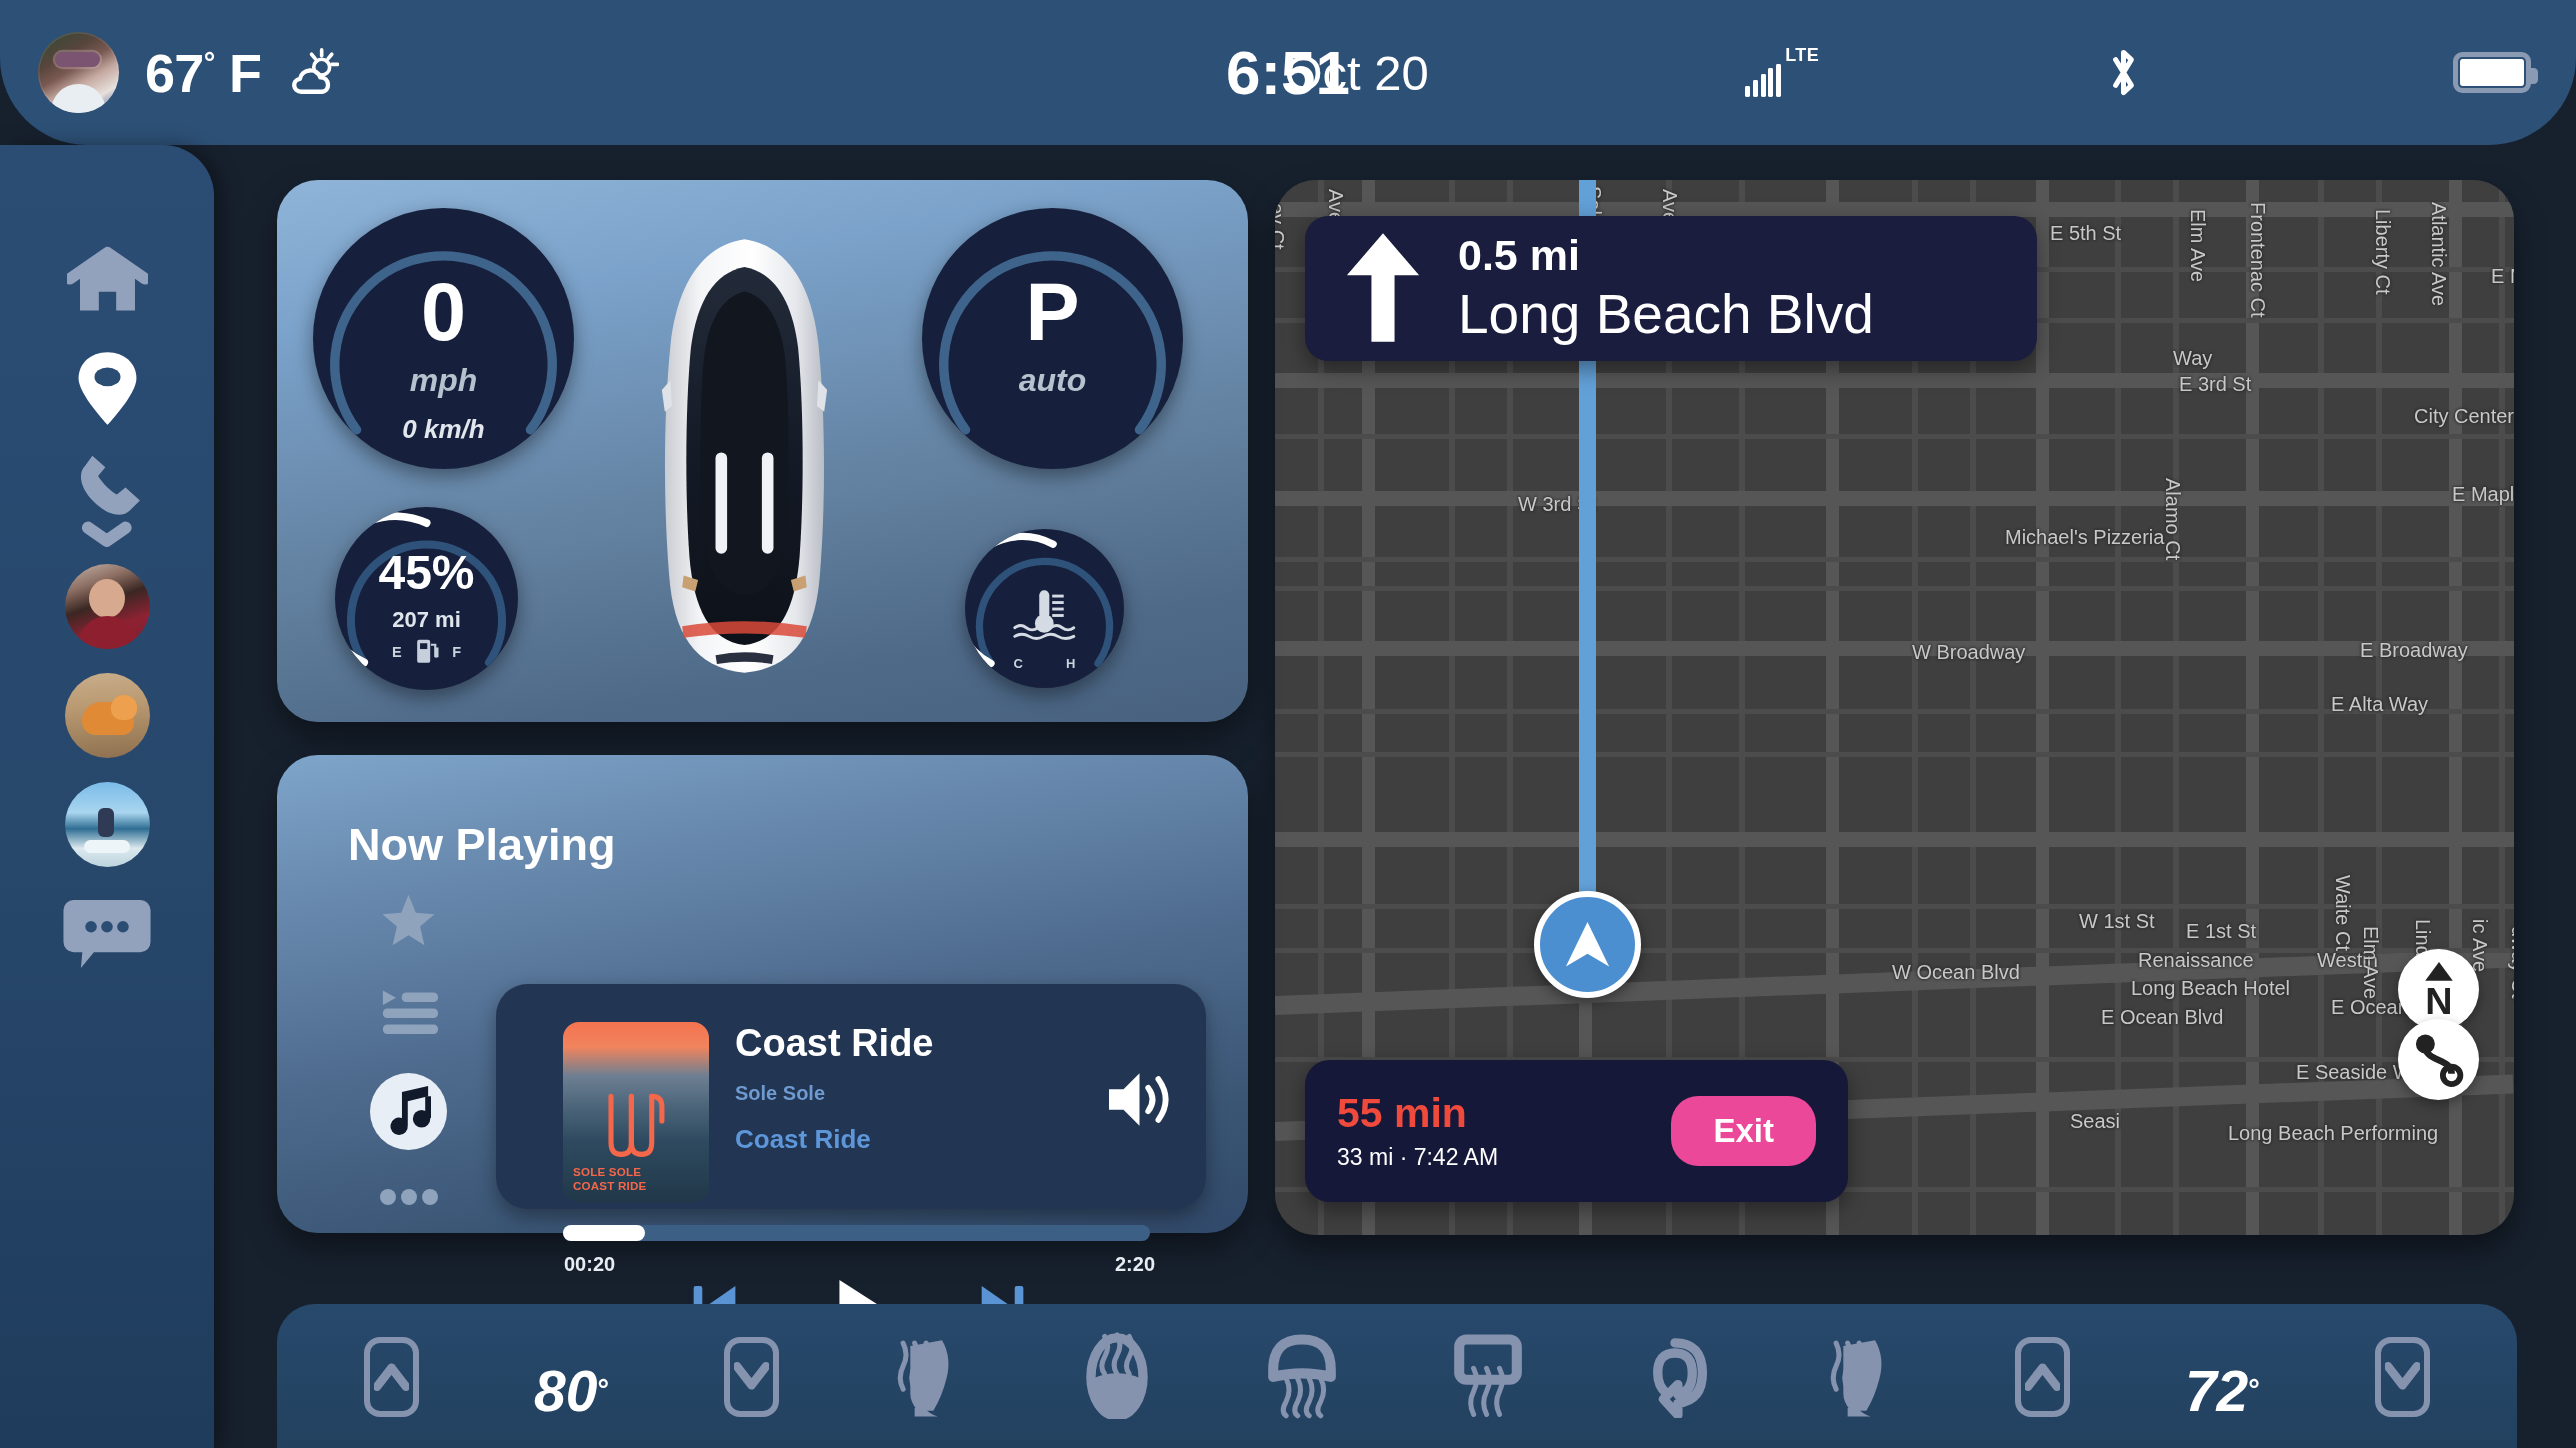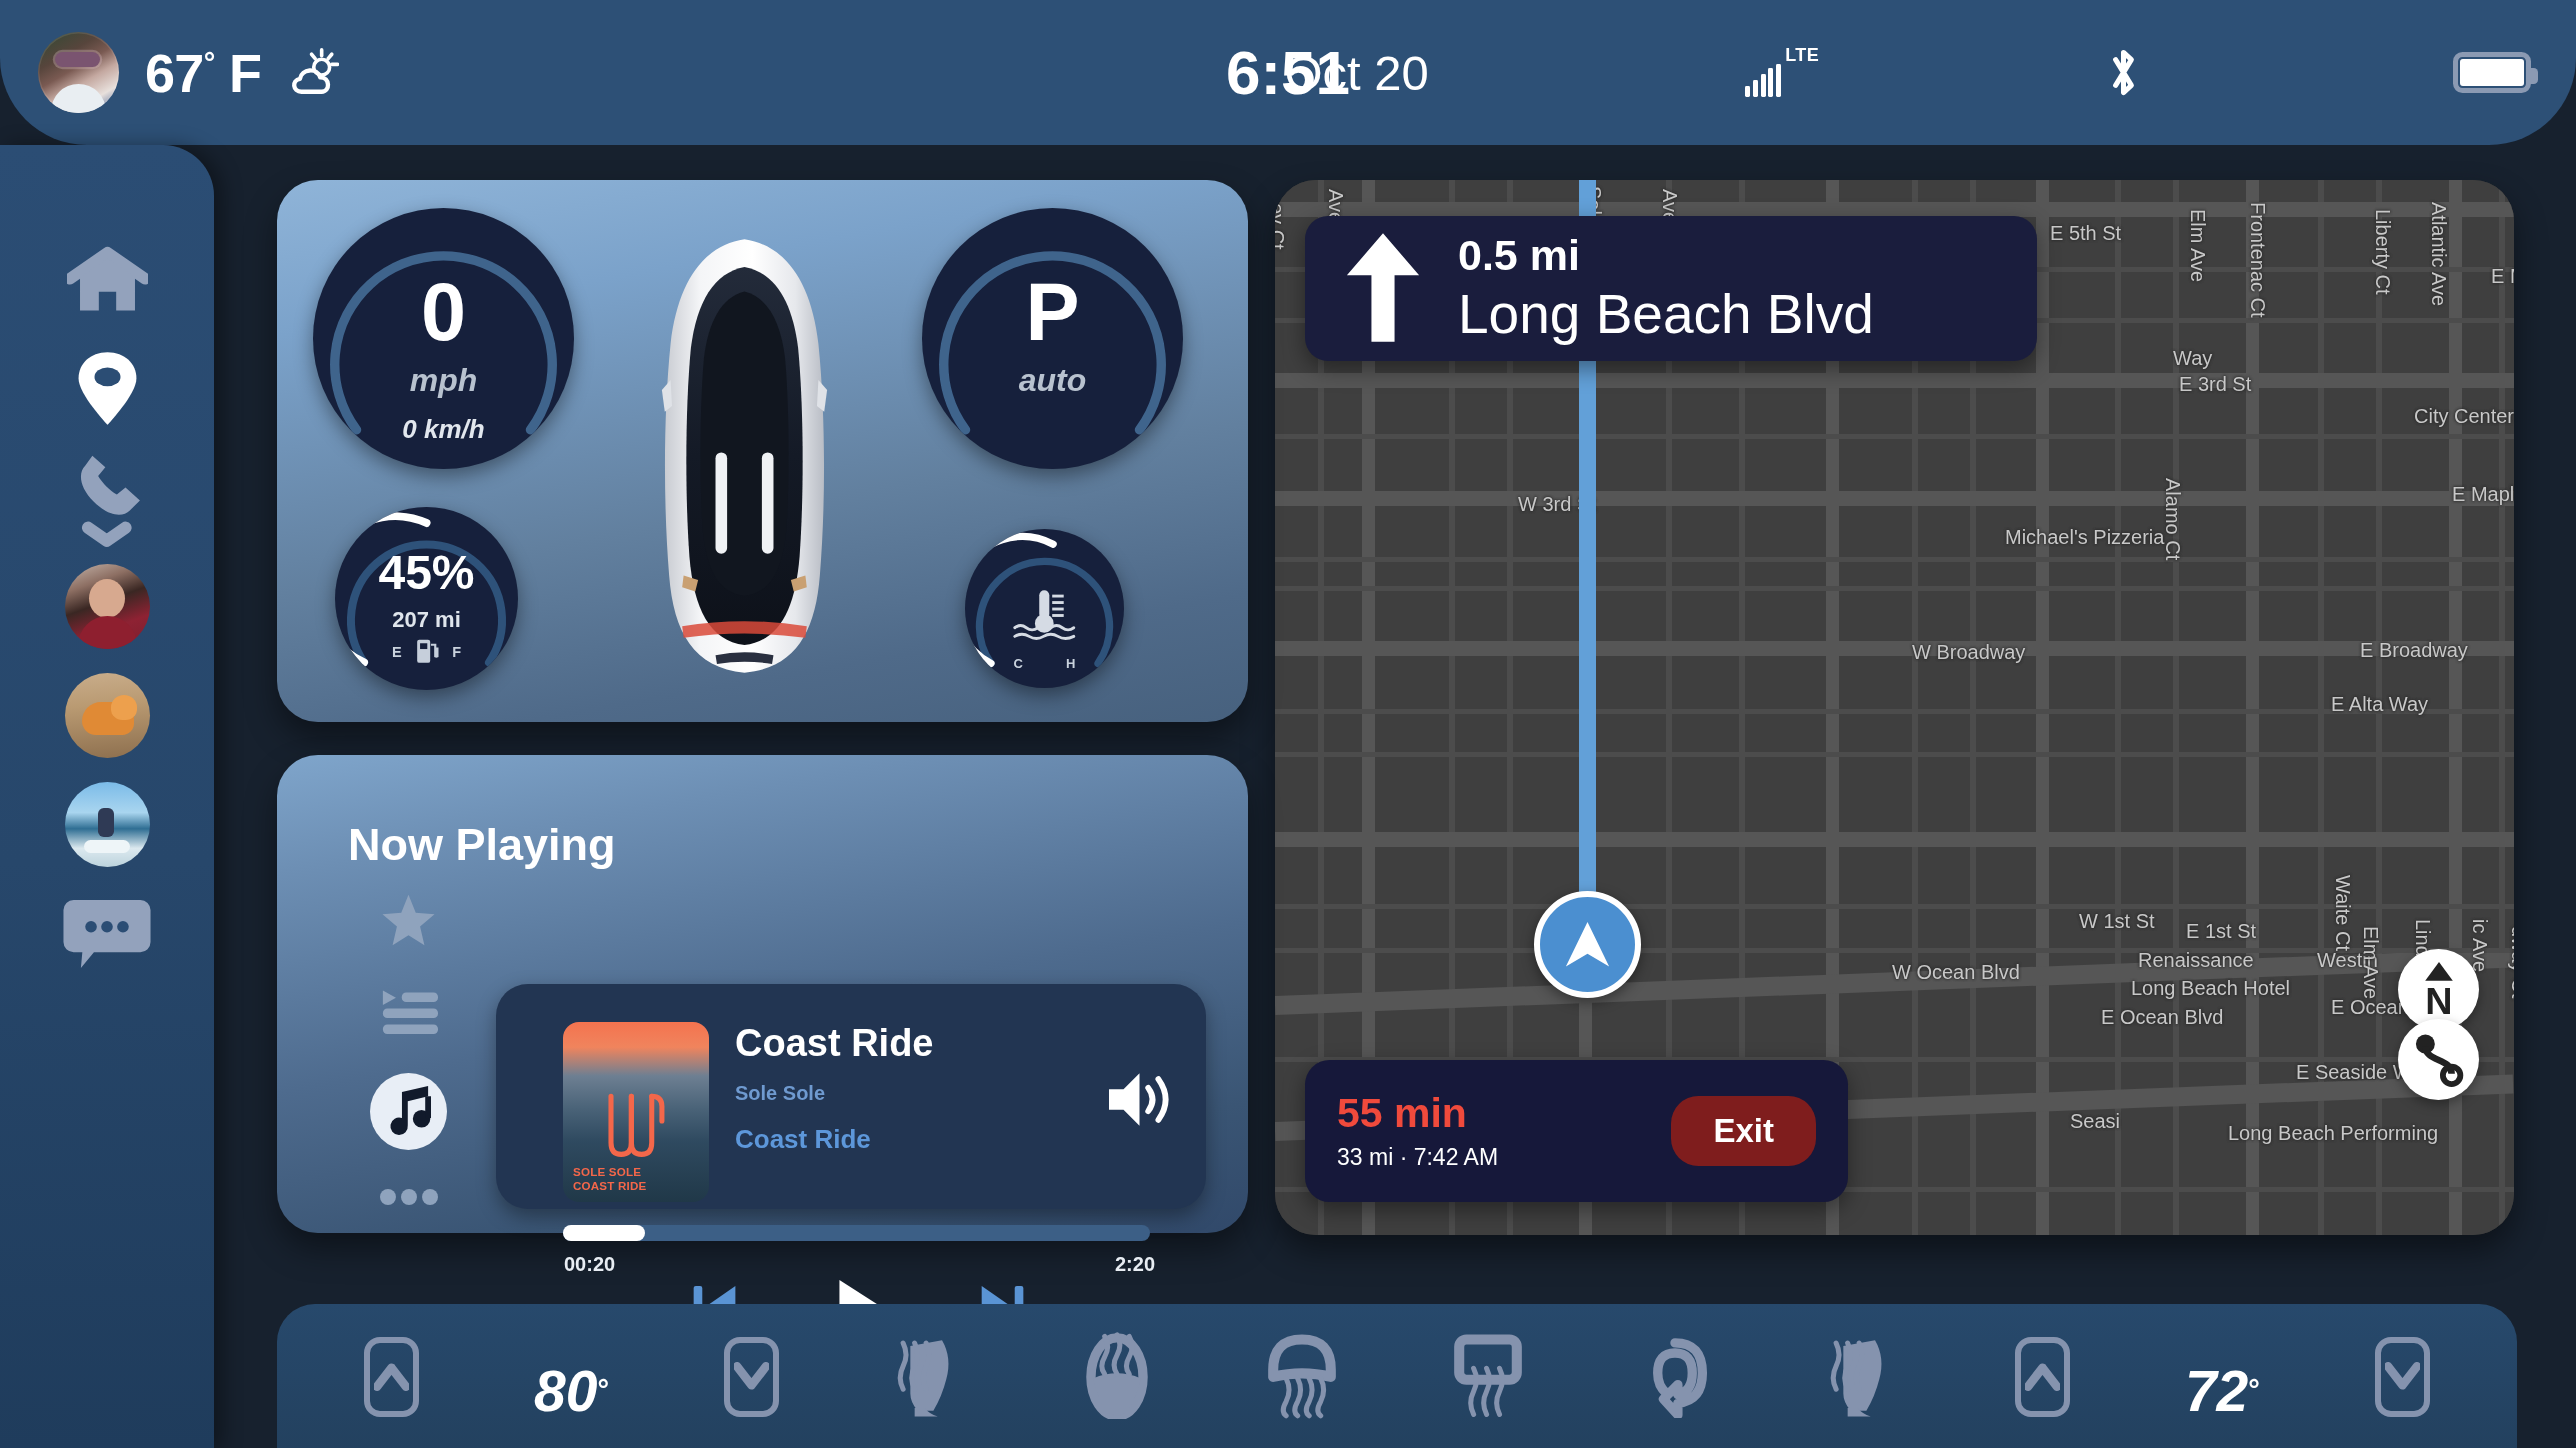--- a/index.html
+++ b/index.html
@@ -204,21 +204,21 @@
   #eta-panel {
     position: absolute; left: 30px; bottom: 33px; width: 543px; height: 142px;
     background: #16183a; border-radius: 24.6px;
     display: flex; align-items: center; justify-content: space-between;
     padding: 0 32px;
     box-shadow: 0 7.2px 22px rgba(0,0,0,.4);
   }
   #eta-min { color: #f04a3c; font-size: 41px; font-weight: 700; line-height: 1.1; }
   #eta-sub { color: #ffffff; font-size: 23px; font-weight: 400; margin-top: 7.2px; }
   #eta-exit {
-    background: #7f1d1d; color: #fff; font-size: 33px; font-weight: 700;
+    background: #ec4899; color: #fff; font-size: 33px; font-weight: 700;
     border: none; border-radius: 27.5px; padding: 16px 42px; cursor: pointer;
     font-family: "Liberation Sans", sans-serif;
   }
   .map-btn {
     position: absolute; right: 35px; width: 81px; height: 81px; border-radius: 50%;
     background: #ffffff; display: flex; align-items: center; justify-content: center;
     box-shadow: 0 4.3px 11.6px rgba(0,0,0,.35); cursor: pointer;
   }
   #btn-compass { top: 769px; flex-direction: column; gap: 0; }
   #btn-route { top: 839px; }

